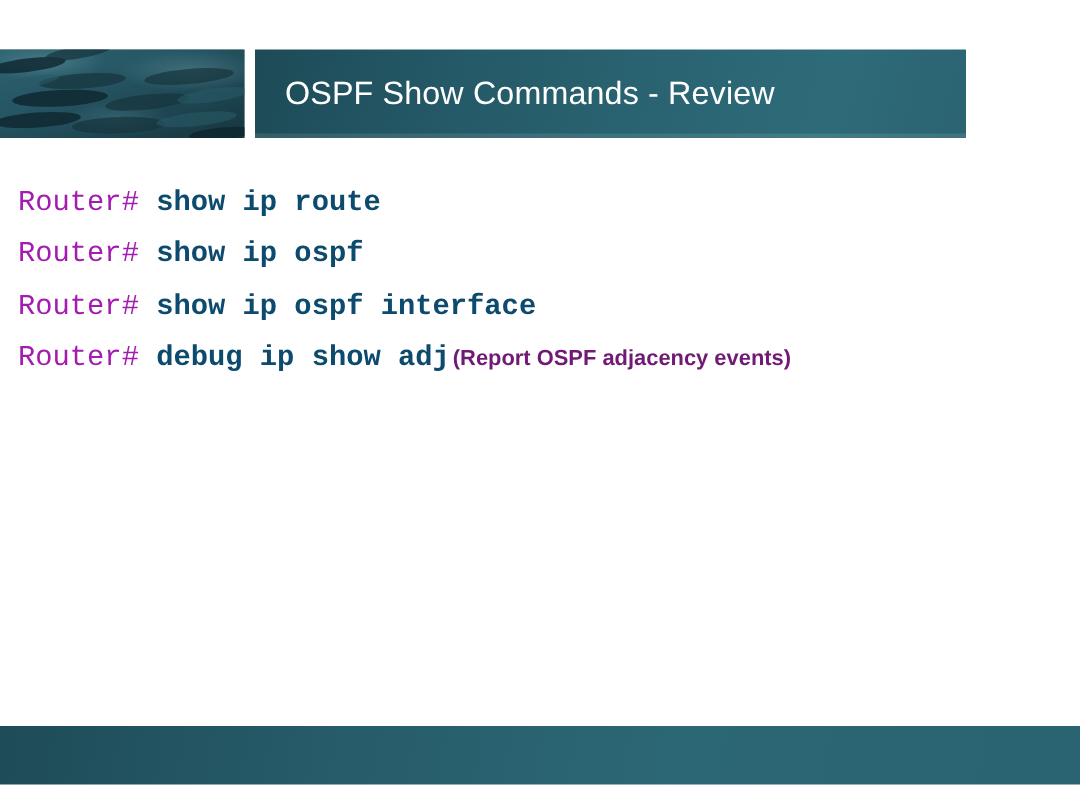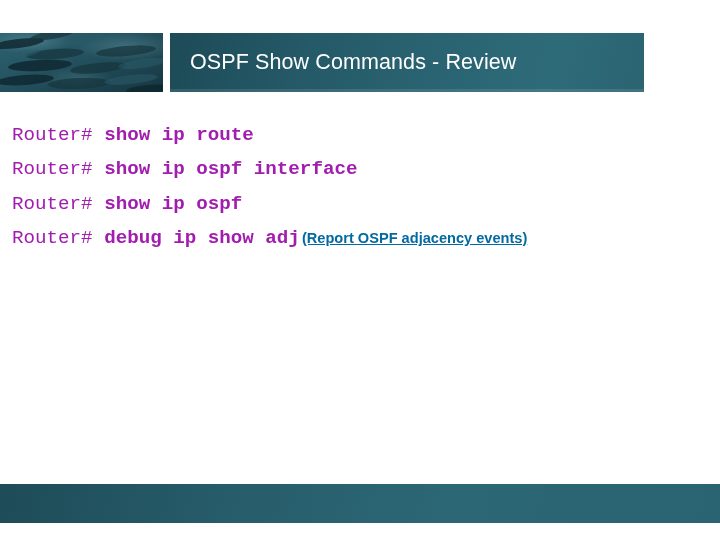--- a/index.html
+++ b/index.html
@@ -107,33 +107,33 @@
     line-height: 34.4px;
     white-space: nowrap;
     font-family: "Liberation Mono", "DejaVu Sans Mono", monospace;
     font-size: 19.2px;
   }
   .cmd-prompt {
     color: #a21caf;
     font-weight: 400;
   }
   .cmd-body {
-    color: #a21caf;
+    color: #0c4a6e;
     font-weight: 700;
     margin-top: 19px;
   }
   .cmd-note {
     font-family: "Liberation Sans", sans-serif;
     font-size: 14.6px;
     font-weight: 700;
     white-space: nowrap;
     vertical-align: baseline;
   }
   .cmd-note.n1 { color: #b01616; padding-left: 8px; }
-  .cmd-note.n2 { color: #0369a1; padding-left: 2px; text-decoration: underline; }
+  .cmd-note.n2 { color: #701a75; padding-left: 2px; }
   .cmd-note.n3 { color: #c41818; padding-left: 10px; }
 
   
   #footer-band {
     position: absolute;
     left: 0;
     top: 484px;
     width: 720px;
     height: 39px;
     background: linear-gradient(100deg, #1e4c58 0%, #275c6a 32%, #2c6776 62%, #2a6personally 0%, #2a6371 100%);
@@ -169,25 +169,25 @@
     </div>
   </div>
 
   <div id="command-list">
 
     <div class="cmd-line">
       <span class="cmd-prompt">Router# </span><span class="cmd-body">show ip route</span>
     </div>
 
     <div class="cmd-line">
-      <span class="cmd-prompt">Router# </span><span class="cmd-body">show ip ospf interface</span>
+      <span class="cmd-prompt">Router# </span><span class="cmd-body">show ip ospf</span>
     </div>
 
     <div class="cmd-line">
-      <span class="cmd-prompt">Router# </span><span class="cmd-body">show ip ospf</span>
+      <span class="cmd-prompt">Router# </span><span class="cmd-body">show ip ospf interface</span>
     </div>
 
 
 
     <div class="cmd-line">
       <span class="cmd-prompt">Router# </span><span class="cmd-body">debug ip show adj</span><span class="cmd-note n2">(Report OSPF adjacency events)</span>
     </div>
 
 
   </div>

